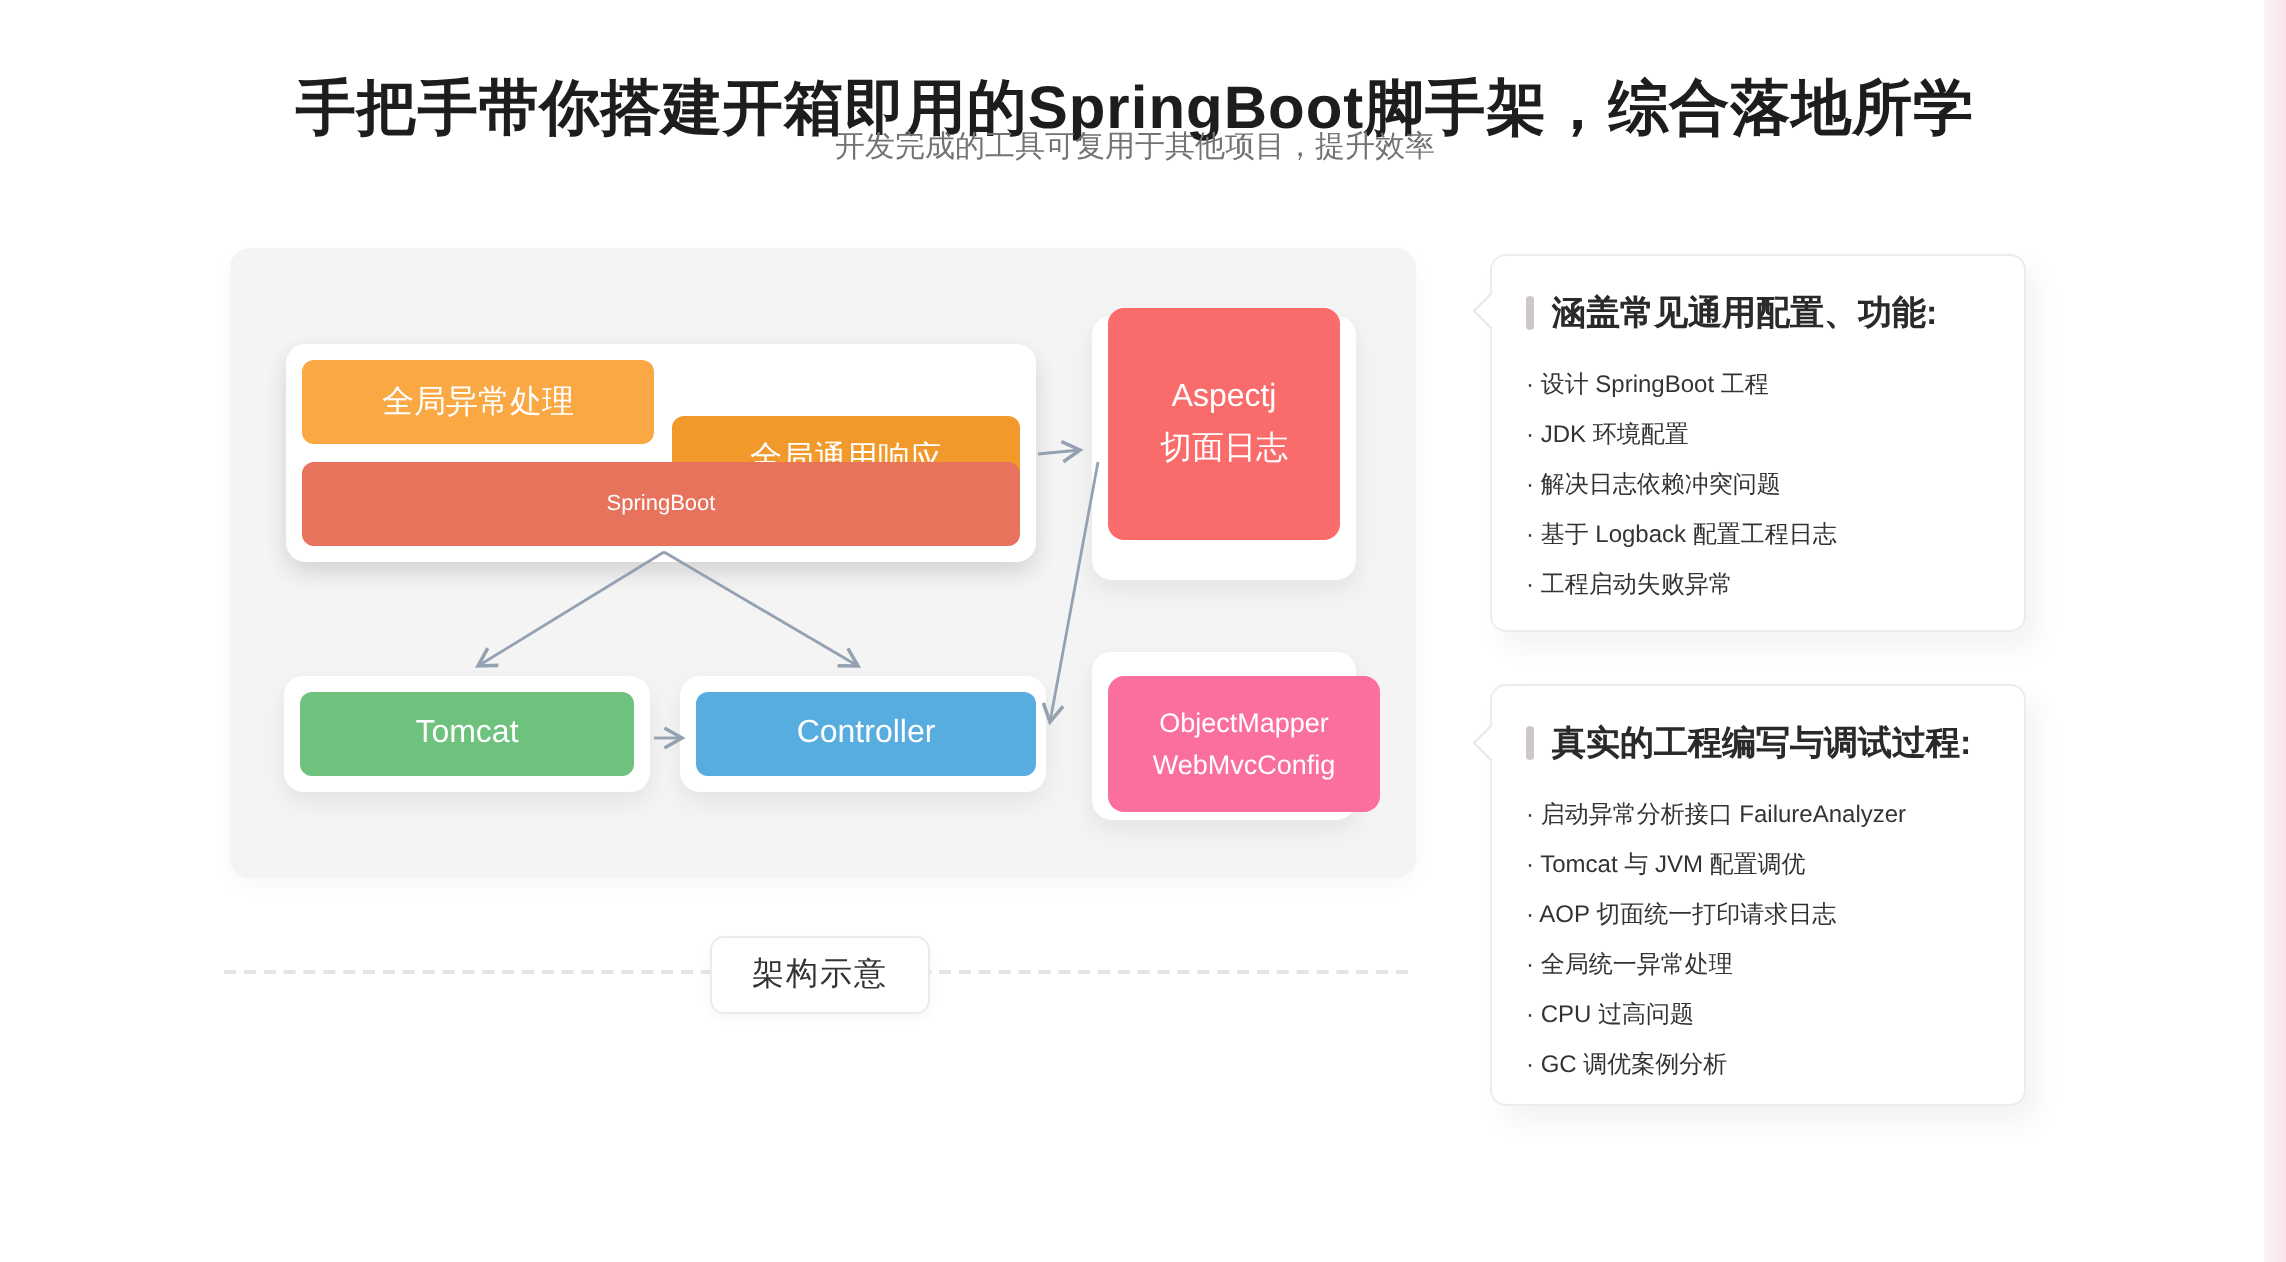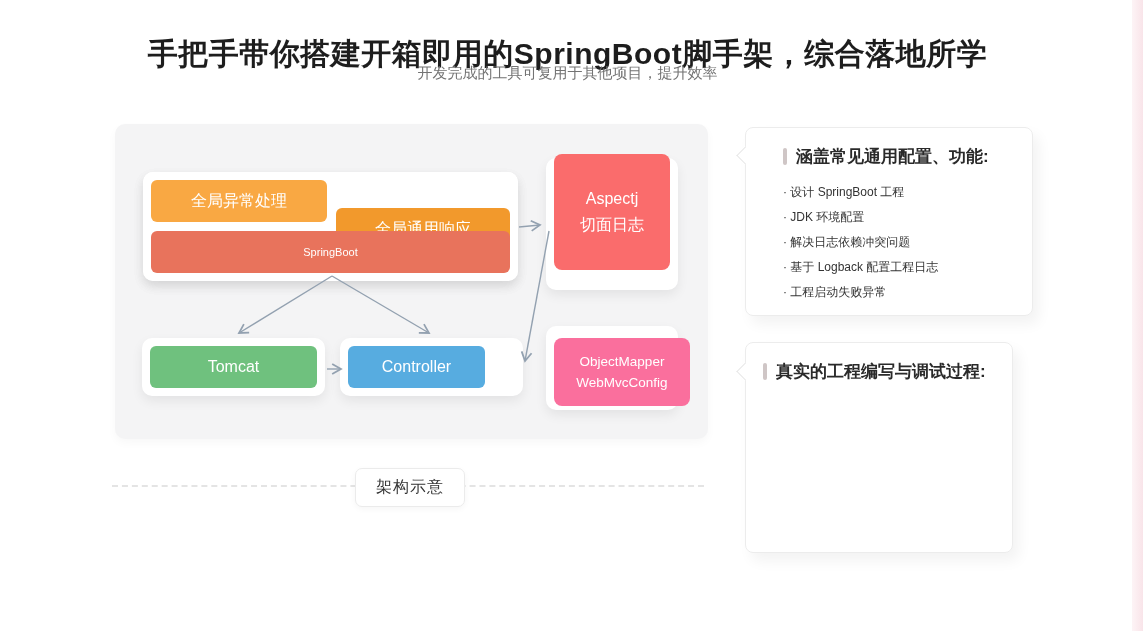--- a/index.html
+++ b/index.html
@@ -34,21 +34,21 @@
   }
   .node{
     position:absolute;border-radius:6px;color:#fff;
     display:flex;align-items:center;justify-content:center;
     text-align:center;font-weight:400;
   }
   .node-exception{left:151px;top:180px;width:176px;height:42px;font-size:16px;background:var(--c-orange_light);}
   .node-response {left:336px;top:180px;width:174px;height:42px;font-size:16px;background:var(--c-orange_dark);margin-top:28px;}
   .node-springboot{left:151px;top:231px;width:359px;height:42px;font-size:11px;background:var(--c-salmon);}
   .node-service  {left:150px;top:346px;width:167px;height:42px;font-size:16px;background:var(--c-green);}
-  .node-controller{left:348px;top:346px;width:137px;height:42px;font-size:16px;background:var(--c-blue);}
+  .node-controller{left:348px;top:346px;width:170px;height:42px;font-size:16px;background:var(--c-blue);}
   .node-aspectj  {left:554px;top:154px;width:116px;height:116px;font-size:16px;line-height:26px;background:var(--c-coral);border-radius:8px;white-space:pre-line;}
   .node-mapper   {left:554px;top:338px;width:136px;height:68px;font-size:13.5px;line-height:21px;background:var(--c-pink);border-radius:8px;white-space:pre-line;}
 
   .card-top       {left:143px;top:172px;width:375px;height:109px;}
   .card-service   {left:142px;top:338px;width:183px;height:58px;}
   .card-controller{left:340px;top:338px;width:183px;height:58px;}
   .card-aspectj   {left:546px;top:158px;width:132px;height:132px;}
   .card-mapper    {left:546px;top:326px;width:132px;height:84px;}
 
   .arrow-layer{position:absolute;left:0;top:0;width:1143px;height:631px;pointer-events:none;}
@@ -65,21 +65,21 @@
     display:flex;align-items:center;justify-content:center;
     font-size:16px;color:#333;letter-spacing:1px;
   }
 
   
   .info-panel{
     position:absolute;left:745px;width:266px;background:#fff;
     border:1px solid #ececec;border-radius:8px;
     box-shadow:6px 8px 14px rgba(0,0,0,.05);
   }
-  .info-panel-1{top:127px;height:187px;padding-left:20px;}
+  .info-panel-1{top:127px;height:187px;}
   .info-panel-2{top:342px;height:209px;}
   .panel-notch{
     position:absolute;left:-7px;width:12px;height:12px;background:#fff;
     border-left:1px solid #e7e7e7;border-bottom:1px solid #e7e7e7;
     transform:rotate(45deg);
   }
   .info-panel-1 .panel-notch{top:21px;}
   .info-panel-2 .panel-notch{top:22px;}
   .panel-heading{
     display:flex;align-items:center;gap:9px;
@@ -161,15 +161,23 @@
       <li>· 工程启动失败异常</li>
     </ul>
 </div>
 
 <div class="info-panel info-panel-2">
   <div class="panel-notch"></div>
   <div class="panel-heading">
     <span class="heading-bar"></span>
     <span>真实的工程编写与调试过程:</span>
   </div>
+  <ul class="panel-list">
+      <li>· 启动异常分析接口 FailureAnalyzer</li>
+      <li>· Tomcat 与 JVM 配置调优</li>
+      <li>· AOP 切面统一打印请求日志</li>
+      <li>· 全局统一异常处理</li>
+      <li>· CPU 过高问题</li>
+      <li>· GC 调优案例分析</li>
+    </ul>
 </div>
 
 <div class="edge-strip"></div>
 
 </body></html>

